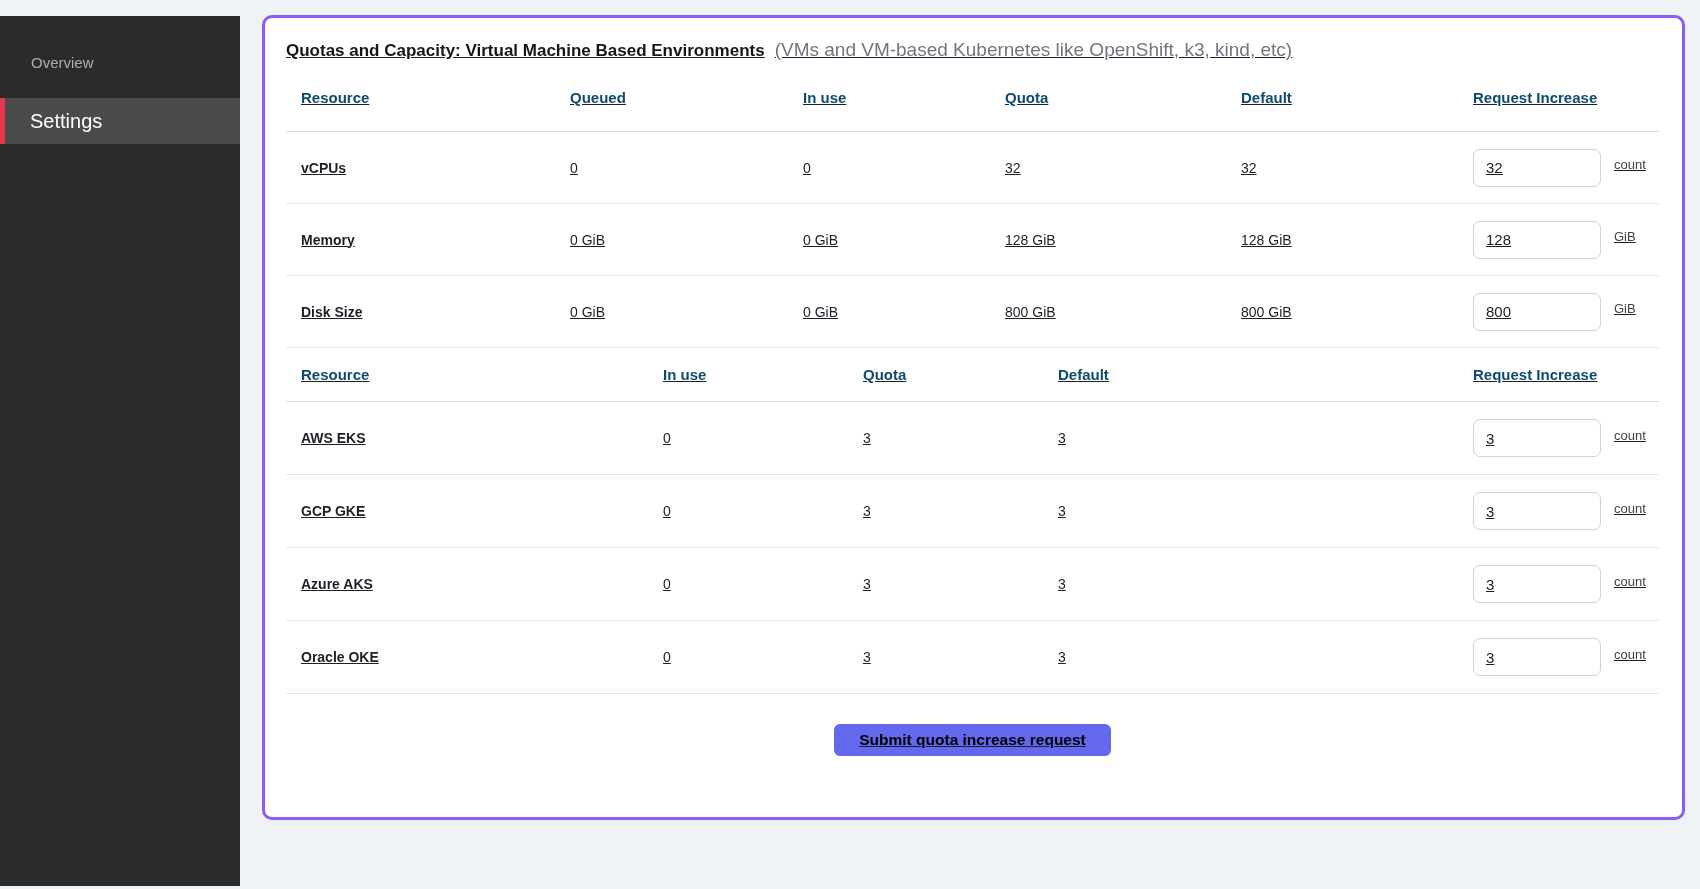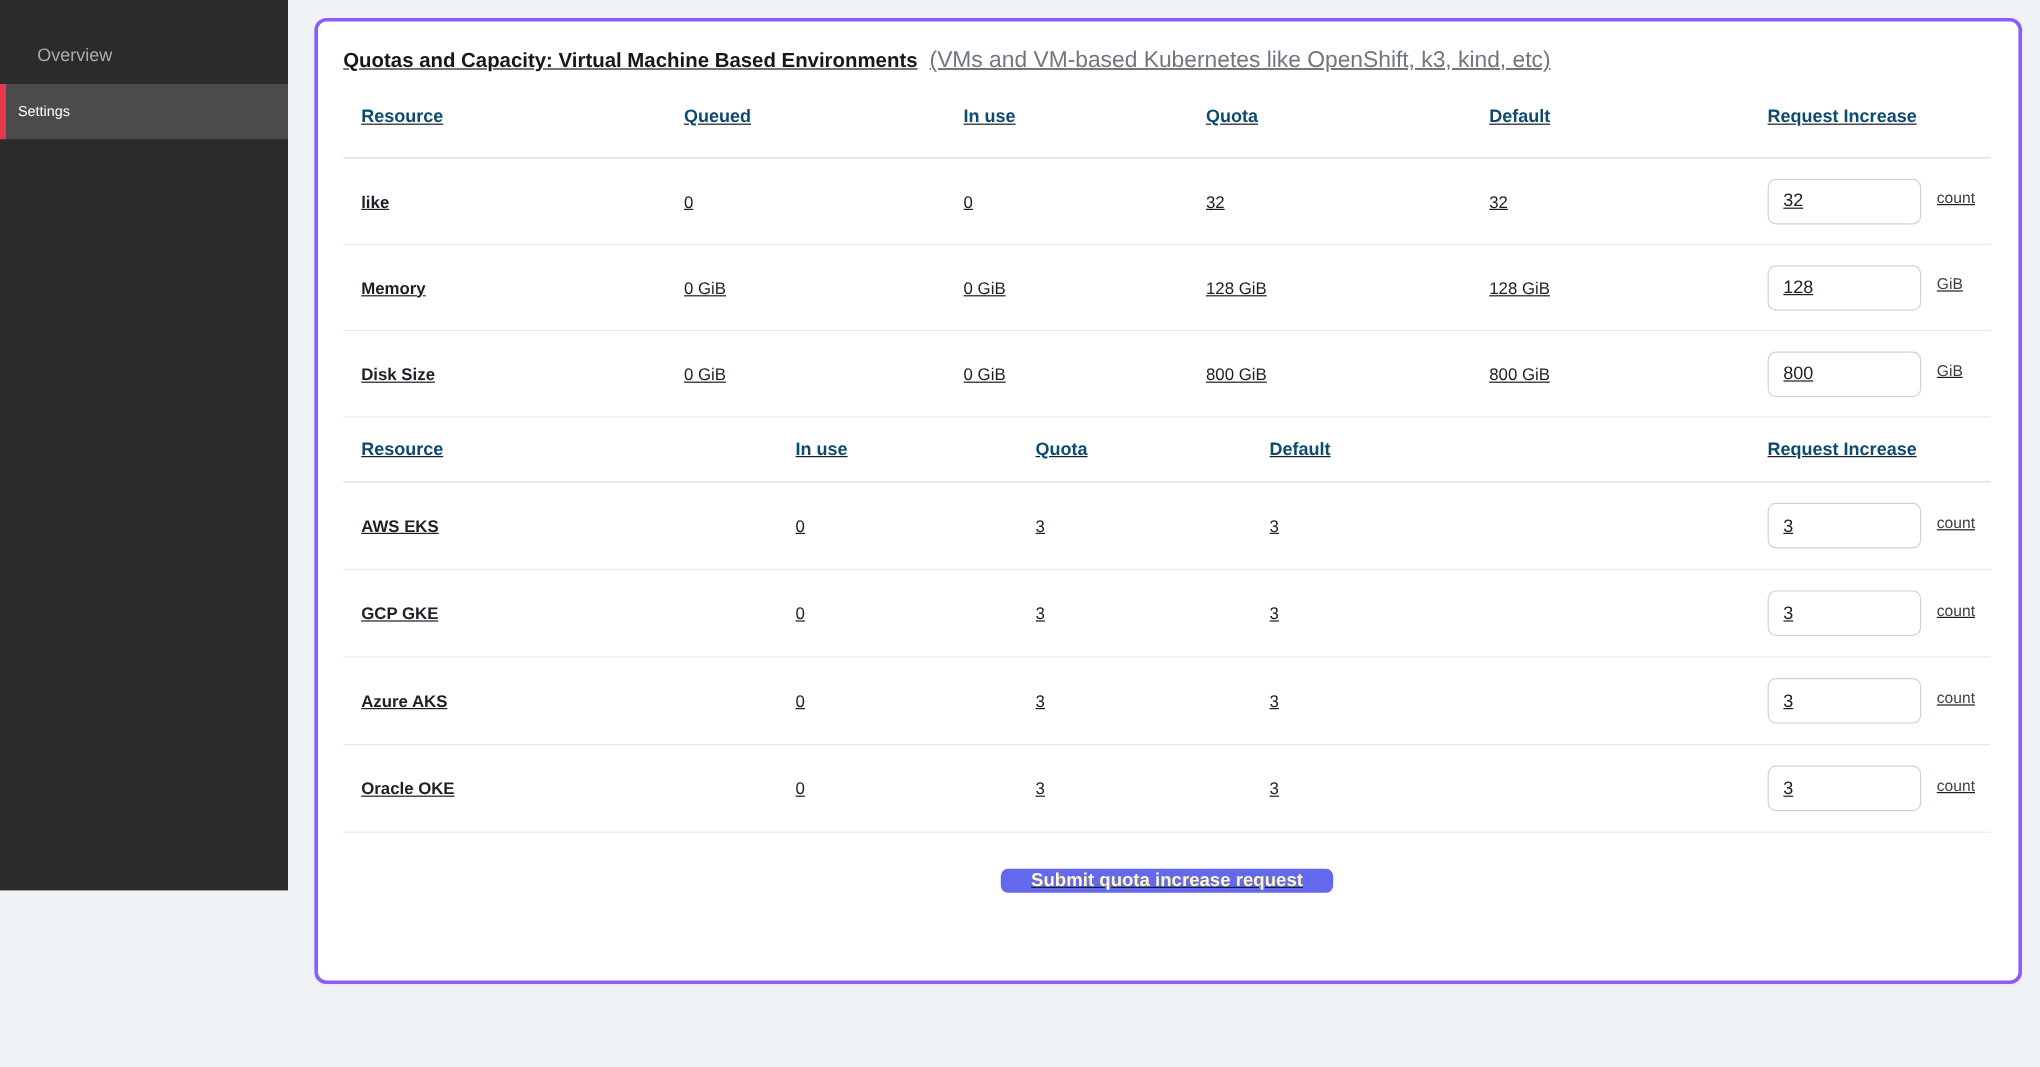--- a/index.html
+++ b/index.html
@@ -7,37 +7,37 @@
   body {
     width:1700px; height:889px; position:relative;
     background:#eff3f5;
     font-family:"Liberation Sans", sans-serif;
     color:#1c1f26;
     overflow:hidden;
   }
 
   
   .sidebar {
-    position:absolute; left:0; top:0;
-    width:240px; height:742px;
+    position:absolute; left:0; top:16px;
+    width:240px; height:870px;
     background:#2b2b2b;
     padding-top:24px;
   }
   .nav-item {
     height:46px; line-height:46px;
     padding-left:31px;
     color:#a9adb3; font-size:15px;
     cursor:pointer;
     white-space:nowrap;
   }
   .nav-item.active {
     background:#4b4b4b; color:#ffffff;
     border-left:5px solid #e5384c;
-    padding-left:10px;
-    font-weight:500; font-size:12px;
+    padding-left:25px;
+    font-weight:500; font-size:20px;margin-top:12px;
   }
 
   
   .main { position:absolute; left:240px; top:0; right:0; bottom:0; }
   .page-title {
     margin:22px 0 0 22px;
     font-size:22px; line-height:26px; font-weight:700;
     color:#16181d; letter-spacing:0.2px;
   }
   .card {
@@ -82,22 +82,22 @@
     font-size:15px; color:#1c1f26;
     font-family:"Liberation Sans", sans-serif;
     background:#ffffff;
     outline:none;
   }
   .unit { font-size:13px; color:#404040; transform:translateY(-3px); }
 
   
   .btn-row { display:flex; justify-content:center; margin-top:30px; }
   .submit-btn {
-    height:20px; padding:0 25px;
-    background:#6468ec; color:#fef9c3;
+    height:32px; padding:0 25px;
+    background:#6468ec; color:#000000;
     border:none; border-radius:6px;
     font-size:15.5px; font-weight:700;
     font-family:"Liberation Sans", sans-serif;
     cursor:pointer;
     display:flex; align-items:center;
   }
 </style>
 </head>
 <body>
 
@@ -120,21 +120,21 @@
     <div class="grid-row cols-s1 thead">
       <div class="th">Resource</div>
       <div class="th">Queued</div>
       <div class="th">In use</div>
       <div class="th">Quota</div>
       <div class="th">Default</div>
       <div class="th">Request Increase</div>
     </div>
 
     <div class="grid-row cols-s1 trow">
-      <div class="td resource">like</div>
+      <div class="td resource">vCPUs</div>
       <div class="td">0</div>
       <div class="td">0</div>
       <div class="td">32</div>
       <div class="td">32</div>
       <div class="td request-cell">
         <input class="qty-input" type="text" value="32" style="">
         <span class="unit">count</span>
       </div>
     </div>
 

